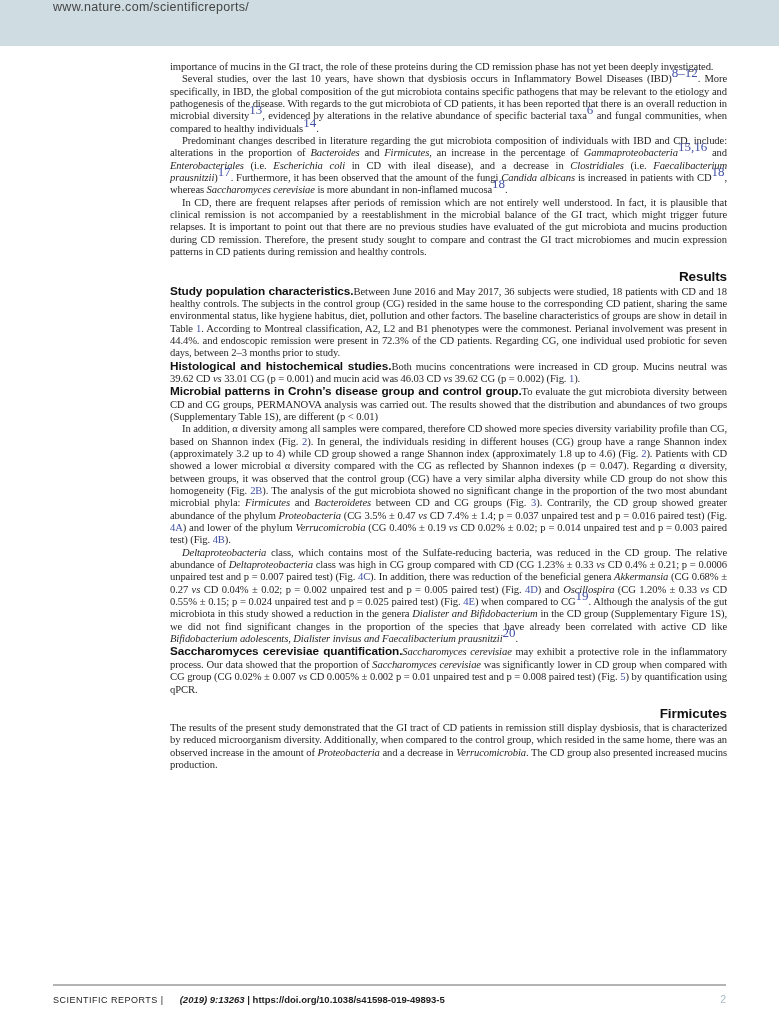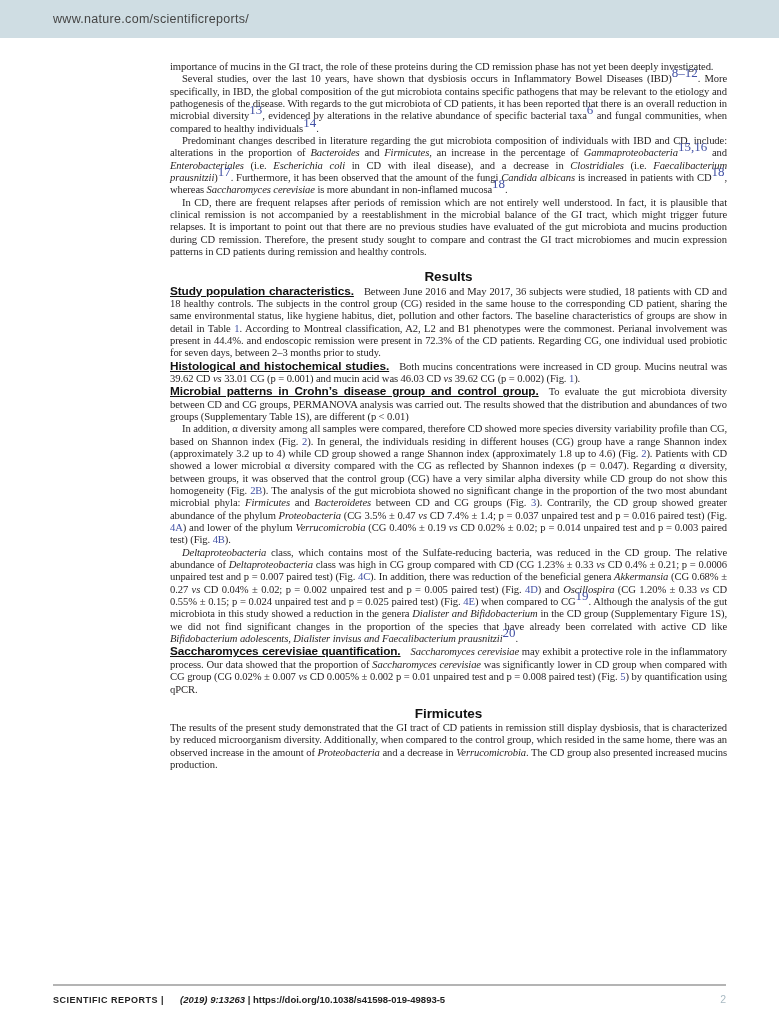--- a/index.html
+++ b/index.html
@@ -1,37 +1,37 @@
 <!DOCTYPE html>
 <html style="--header-bg: #cfdde3; --header-text: #454545; --body-text: #231f20; --link: #4150a4; --footer-rule: #b4b4b4; --page-number: #a9bac3;"><head>
 <meta charset="utf-8">
 <style>
   html,body{margin:0;padding:0;background:#ffffff;}
   .page{position:relative;width:779px;height:1024px;background:#fff;overflow:hidden;
         font-family:"Liberation Serif",serif;color:var(--body-text,#231f20);}
-  .header-band{position:absolute;top:0;left:0;width:779px;height:38px;
-        background:var(--header-bg,#cfdde3);display:flex;align-items:center;}
+  .header-band{position:absolute;top:0;left:0;width:779px;height:46px;
+        background:var(--header-bg,#cfdde3);display:flex;}
   .header-url{margin-left:53px;font-family:"Liberation Sans",sans-serif;font-size:12.5px;
         color:var(--header-text,#454545);letter-spacing:.3px;}
   .content{position:absolute;left:170px;top:61px;width:557px;text-align:justify;
         font-size:10.6px;line-height:12.35px;letter-spacing:-0.1px;}
   p.para{margin:0;padding:0;}
   .indent{text-indent:12px;}
   .section{margin-top:8px;}
   h2.heading{font-family:"Liberation Sans",sans-serif;font-weight:700;font-size:13.5px;
-        margin:10px 0 1px 0;line-height:15px;letter-spacing:-0.1px;text-align:center;color:#111;}
+        margin:10px 0 1px 0;line-height:15px;letter-spacing:-0.1px;text-align:right;color:#111;}
   .run-in{font-family:"Liberation Sans",sans-serif;font-weight:700;font-size:11.8px;
-        letter-spacing:-0.1px;padding-right:10px;color:#111;text-decoration:underline;}
+        letter-spacing:-0.1px;color:#111;}
   sup.ref{color:var(--link,#4150a4);font-size:13px;line-height:0;letter-spacing:0;}
   .flink{color:var(--link,#4150a4);}
   .footer-rule{position:absolute;left:53px;top:984px;width:673px;height:1.5px;
         background:var(--footer-rule,#b4b4b4);}
   .footer{position:absolute;left:53px;top:993px;width:673px;display:flex;align-items:baseline;
         font-family:"Liberation Sans",sans-serif;font-size:9.5px;color:#222;}
-  .f-journal{font-weight:700;letter-spacing:.5px;font-size:9px;white-space:pre;}
+  .f-journal{font-weight:400;letter-spacing:.5px;font-size:9px;white-space:pre;}
   .f-cite{margin-left:16px;white-space:pre;font-weight:bold;}
   .f-cite i{font-style:italic;}
   .f-page{margin-left:auto;color:var(--page-number,#a9bac3);font-size:10.5px;}
 </style>
 </head>
 <body>
 
 <div class="page">
 
   <div class="header-band">

